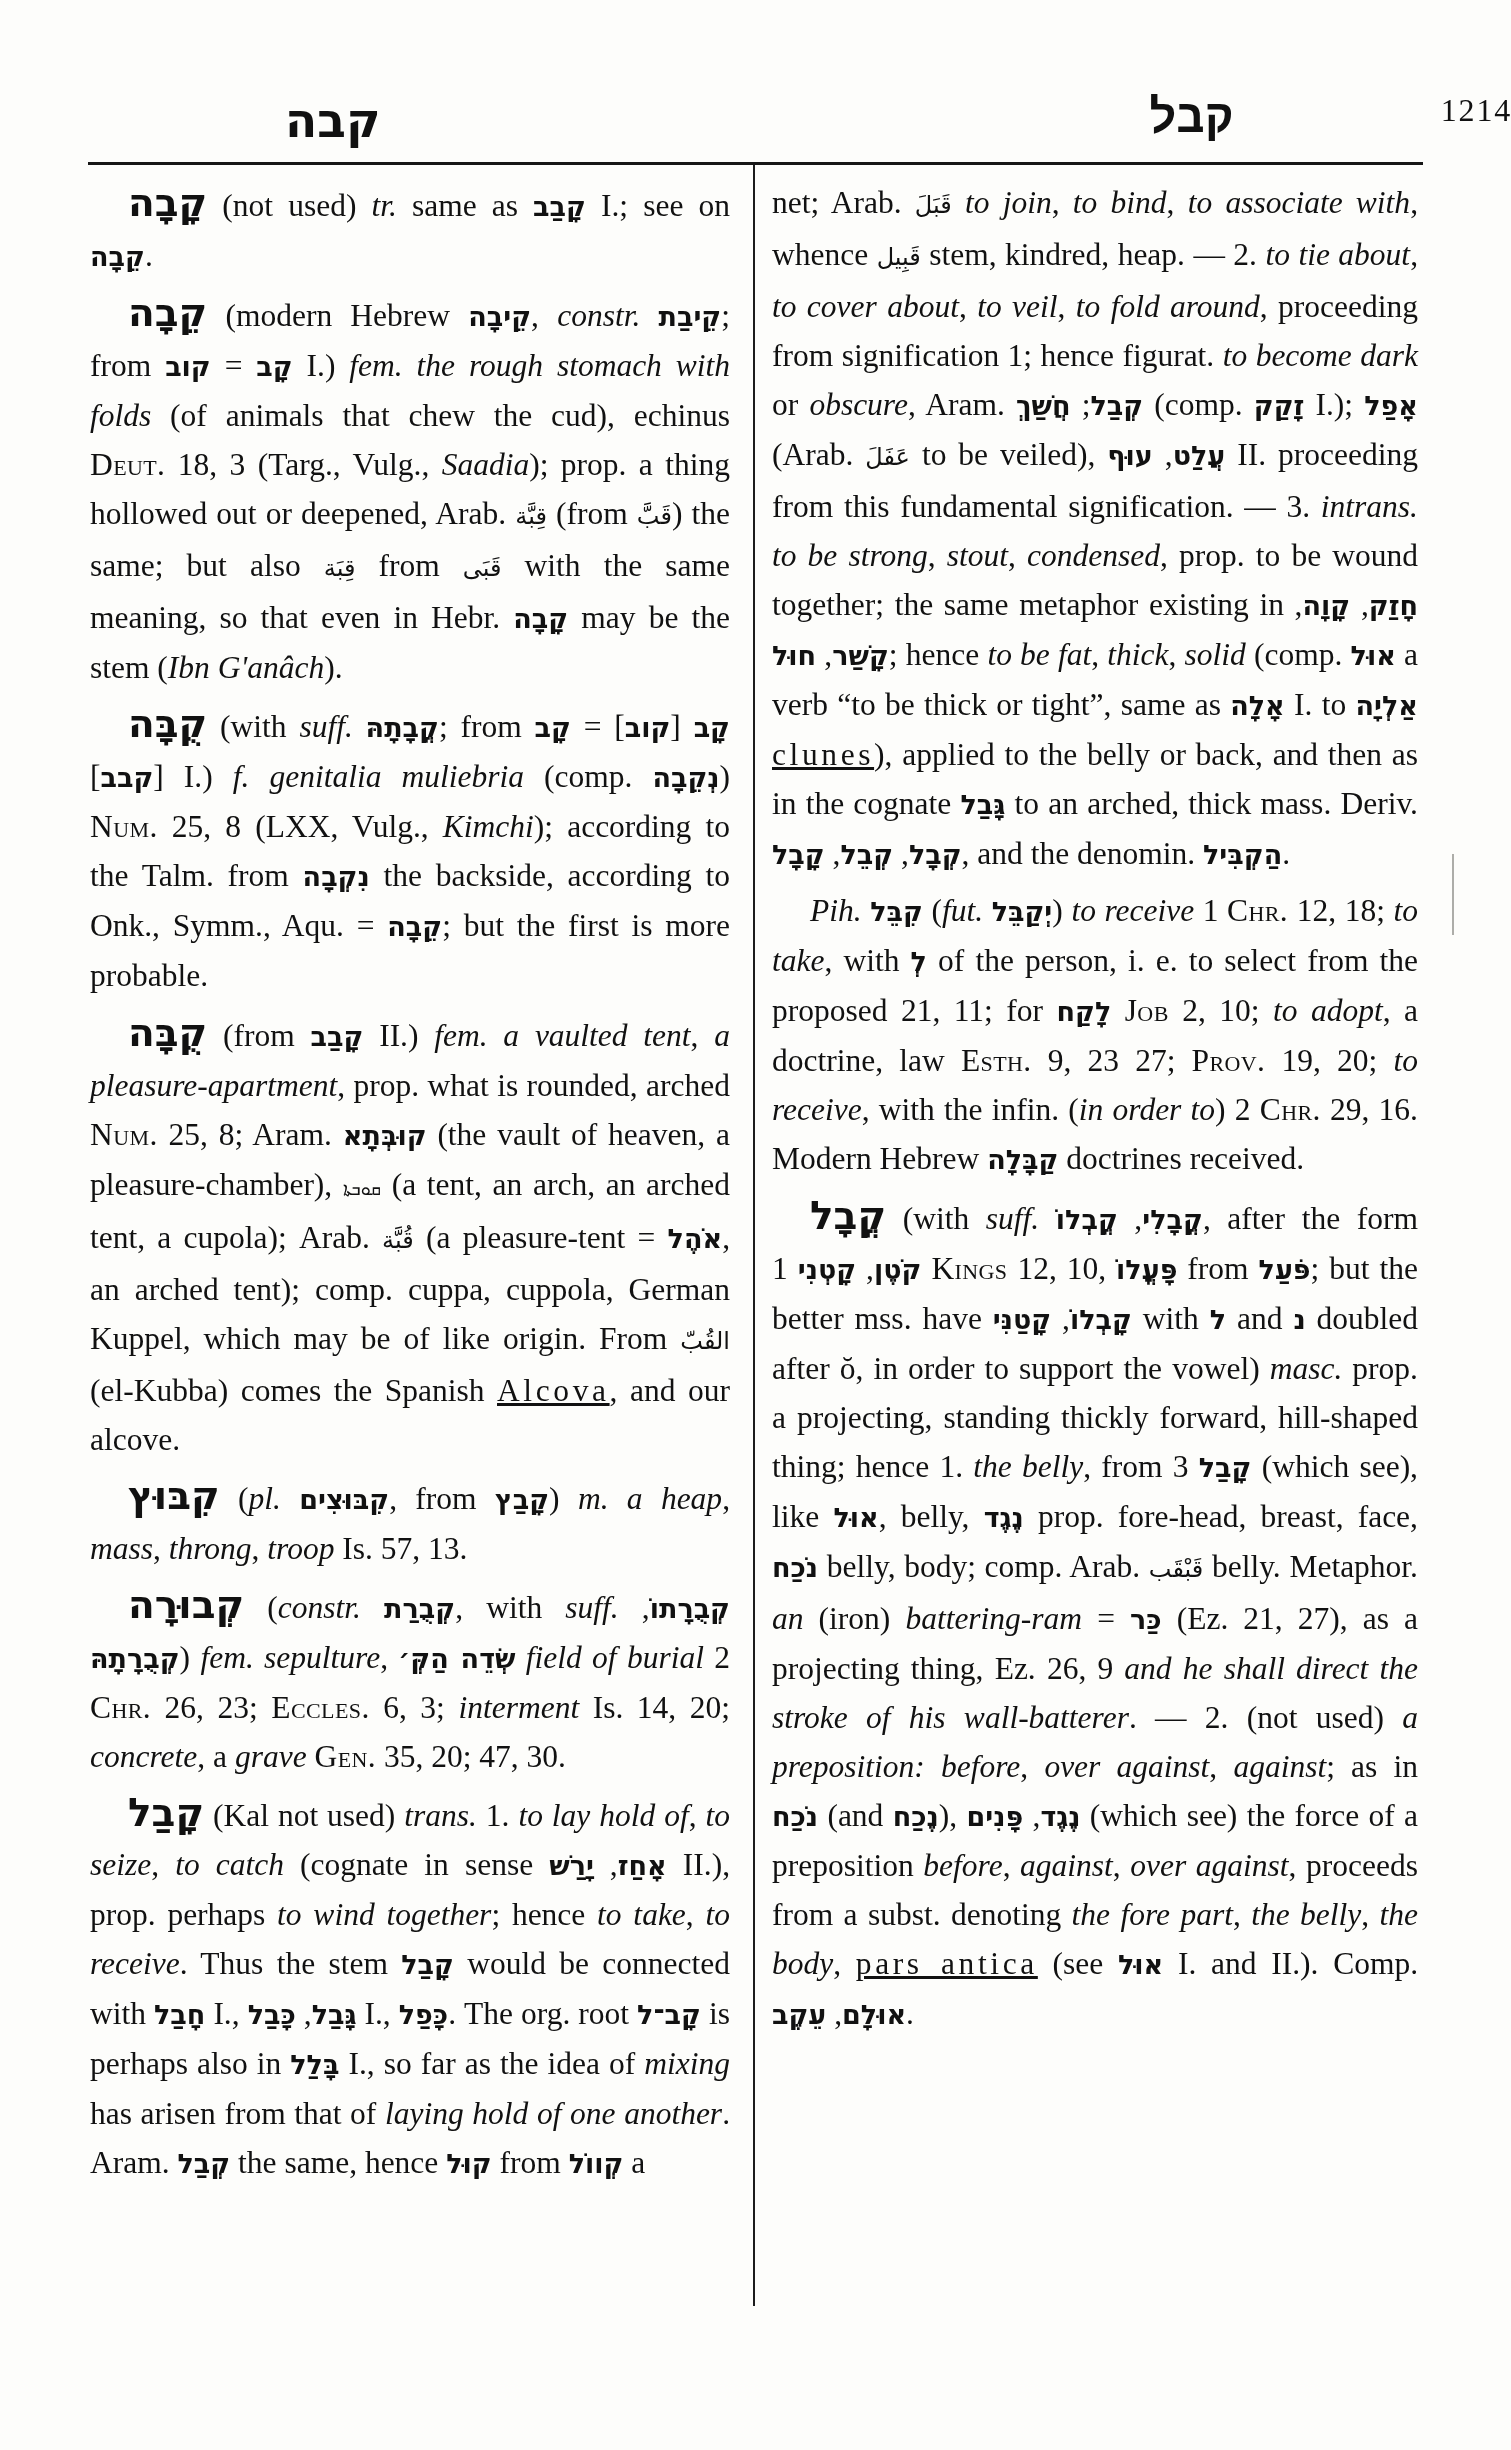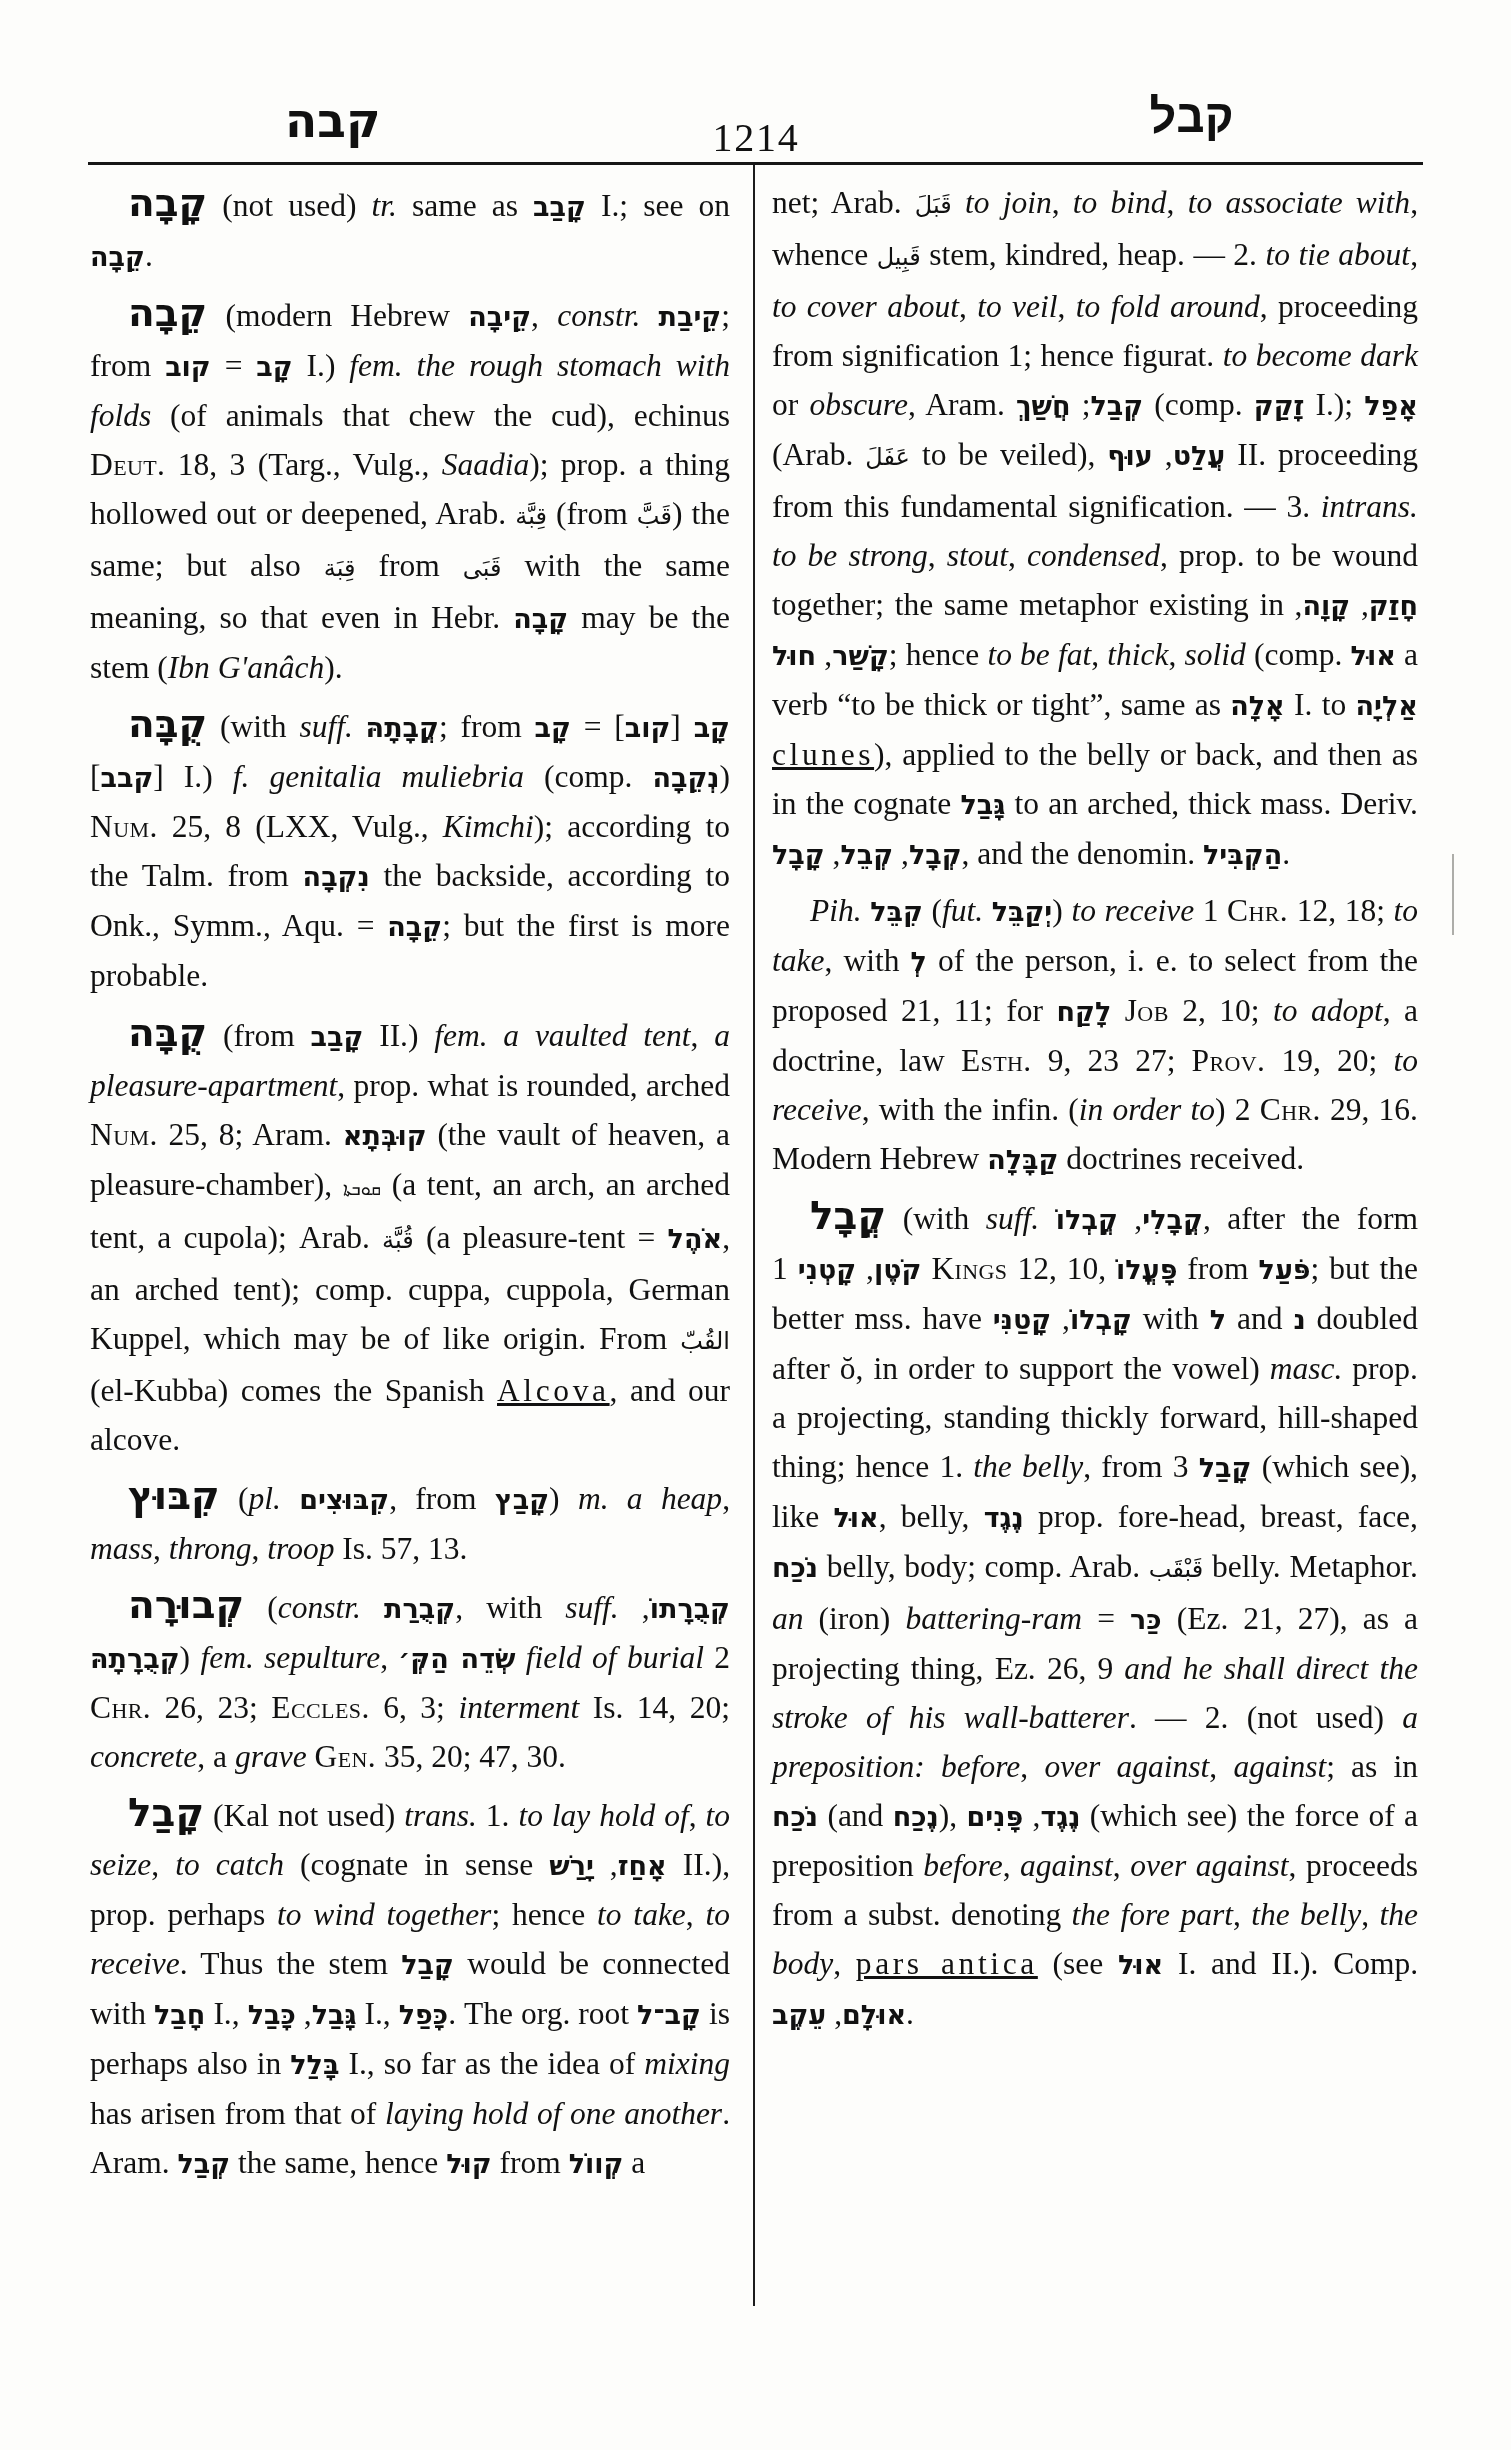--- a/index.html
+++ b/index.html
@@ -16,22 +16,22 @@
   
   .header { position:absolute; top:86px; left:0; width:1512px; height:72px; }
   .kw {
     position:absolute;
     font-family:"DejaVu Sans", sans-serif;
     font-weight:700; font-size:47px; color:#111;
   }
   .kw-left  { left:279px; top:7.2px;margin-left:6px; }
   .kw-right { right:279px; top:7.2px;font-family:Liberation Mono, monospace; }
   .pagenum {
-    position:absolute; left:0; right:0; text-align:center;
-    font-size:40px; letter-spacing:1.8px; top:28px;
+    position:absolute; left:0; right:0; text-align:right;
+    font-size:32px; letter-spacing:1.8px; top:6px;
   }
 
   .hrule {
     position:absolute; top:162px; left:88px; width:1335px; height:2.7px;
     background:#161616;
   }
   .vrule {
     position:absolute; top:165px; left:753px; width:1.8px; height:2141px;
     background:#1c1c1c;
   }

